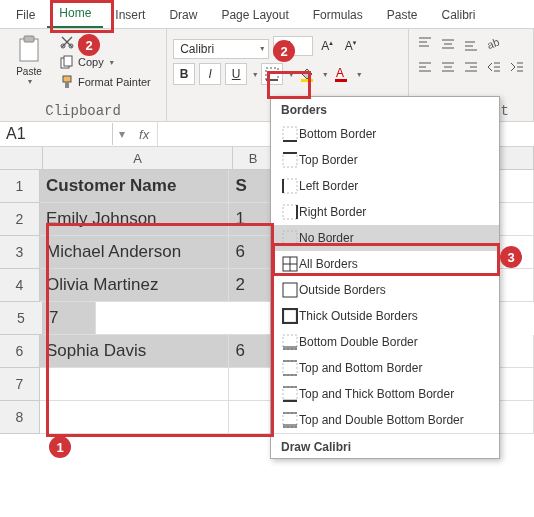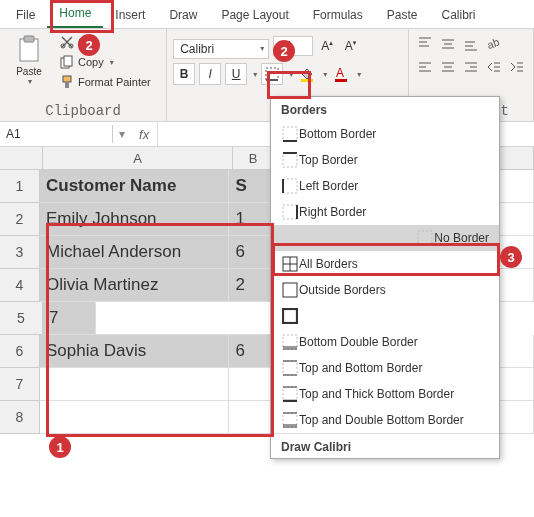--- a/index.html
+++ b/index.html
@@ -73,21 +73,21 @@
 .font-name { border:1px solid #ccc; background:#fff; padding:2px 18px 2px 6px; font-size:12px; width:70px; position:relative; cursor:pointer;margin-top:6px;}
 .font-size { border:1px solid #ccc; background:#fff; padding:2px 10px 2px 6px; font-size:12px; width:22px; cursor:pointer;}
 .updn { font-size:12px; padding:2px 3px; cursor:pointer; border:1px solid transparent;}
 .icon-btn { width:20px; height:20px; border:1px solid #ccc; background:#fff; display:flex; align-items:center; justify-content:center; cursor:pointer; font-size:12px;}
 .icon-plain {width:20px;height:20px;display:flex;align-items:center;justify-content:center;cursor:pointer;}
 .dd-arrow { font-size:8px; color:#666; margin-left:2px;}
 .align-row {display:flex; gap:3px; margin-bottom:4px;}
 .name-box-row {
   display:flex; align-items:center; border-bottom:1px solid #d4d4d4; height:24px; background:#fff;
 }
-.name-box { width:100px; border-right:1px solid #ccc; padding:2px 6px; font-size:12px;}
+.name-box { width:100px; border-right:1px solid #ccc; padding:2px 6px; font-size:16px;}
 .fx { padding:0 8px; font-style:italic; color:#666; font-size:13px; }
 .corner { width:42px; height:22px; background:#f0f0f0; border-right:1px solid #ccc; border-bottom:1px solid #ccc;}
 .col-h { width:190px; height:22px; background:#f0f0f0; border-right:1px solid #ccc; border-bottom:1px solid #ccc; display:flex; align-items:center; justify-content:center; font-size:13px; color:#555;}
 .col-h.narrow{width:60px;}
 .row { display:flex; }
 .row-h { width:42px; height:32px; background:#f0f0f0; border-right:1px solid #ccc; border-bottom:1px solid #ccc; display:flex; align-items:center; justify-content:center; font-size:14px; color:#555;}
 .cell { width:190px; height:32px; border-right:1px solid #ddd; border-bottom:1px solid #ddd; padding:0 6px; display:flex; align-items:center; font-size:17px; background:#d0d0d0;}
 .cell.head { font-weight:bold; }
 .cell.narrow {width:60px; background:#d0d0d0;}
 .cell.plain{background:#fff;}
@@ -97,21 +97,21 @@
   left:270px; top:96px;
   width:228px;
   background:#fff;
   border:1px solid #aaa;
   box-shadow:2px 2px 6px rgba(0,0,0,0.25);
   z-index:50;
   font-size:12px;
 }
 .menu-title { padding:6px 10px 4px 10px; font-weight:bold; color:#444;}
 .menu-item { display:flex; align-items:center; gap:0; padding:5px 10px; cursor:pointer;}
-.menu-item.highlight{ background:#d6d6d6;justify-content:flex-end;}
+.menu-item.highlight{ background:#d6d6d6;}
 .menu-icon{ width:18px; height:16px; display:flex; align-items:center; justify-content:center;}
 
 .marker {
   position:absolute;
   width:22px; height:22px; border-radius:50%;
   background:#d13438; color:#fff; font-weight:bold;
   display:flex; align-items:center; justify-content:center;
   font-size:13px; z-index:100;
 }
 .red-rect { position:absolute; border:3px solid #d13438; z-index:90; pointer-events:none;}
@@ -413,20 +413,21 @@
           </svg>
         </span>
         <span>Outside Borders</span>
       </div>
       <div class="menu-item">
         <span class="menu-icon">
           <svg width="16" height="16">
             <rect x="1" y="1" width="14" height="14" fill="none" stroke="#333" stroke-width="2.2"></rect>
           </svg>
         </span>
+        <span>Thick Outside Borders</span>
       </div>
       <div class="menu-item">
         <span class="menu-icon">
           <svg width="16" height="16">
             <rect x="1" y="1" width="14" height="14" fill="none" stroke="#bbb" stroke-dasharray="2"></rect>
             <line x1="1" y1="13" x2="15" y2="13" stroke="#333"></line>
             <line x1="1" y1="15" x2="15" y2="15" stroke="#333"></line>
           </svg>
         </span>
         <span>Bottom Double Border</span>

